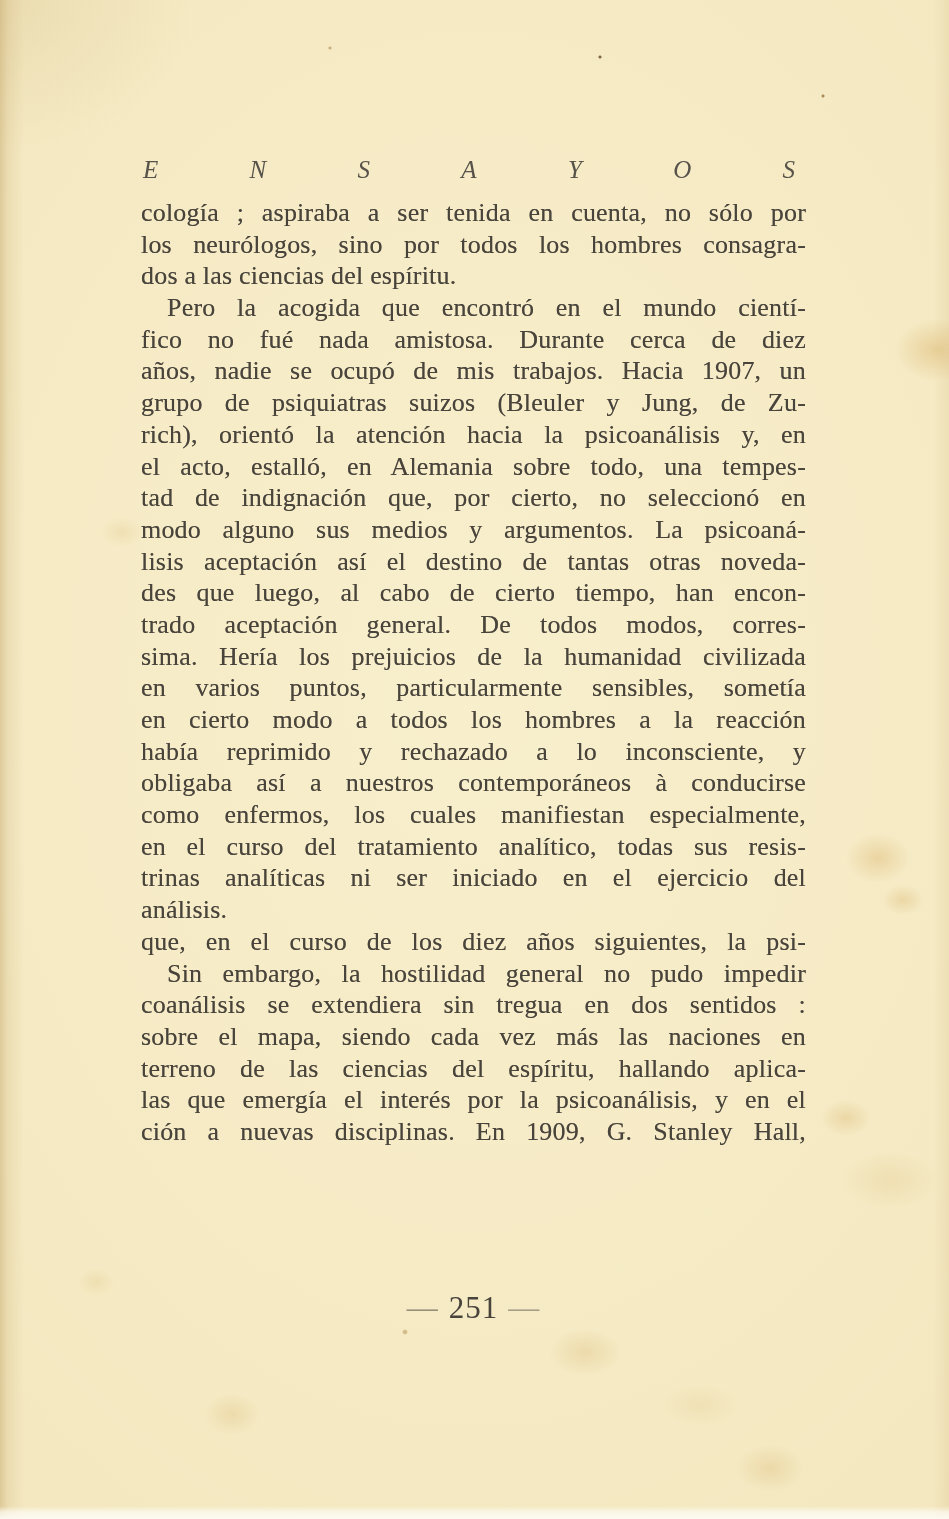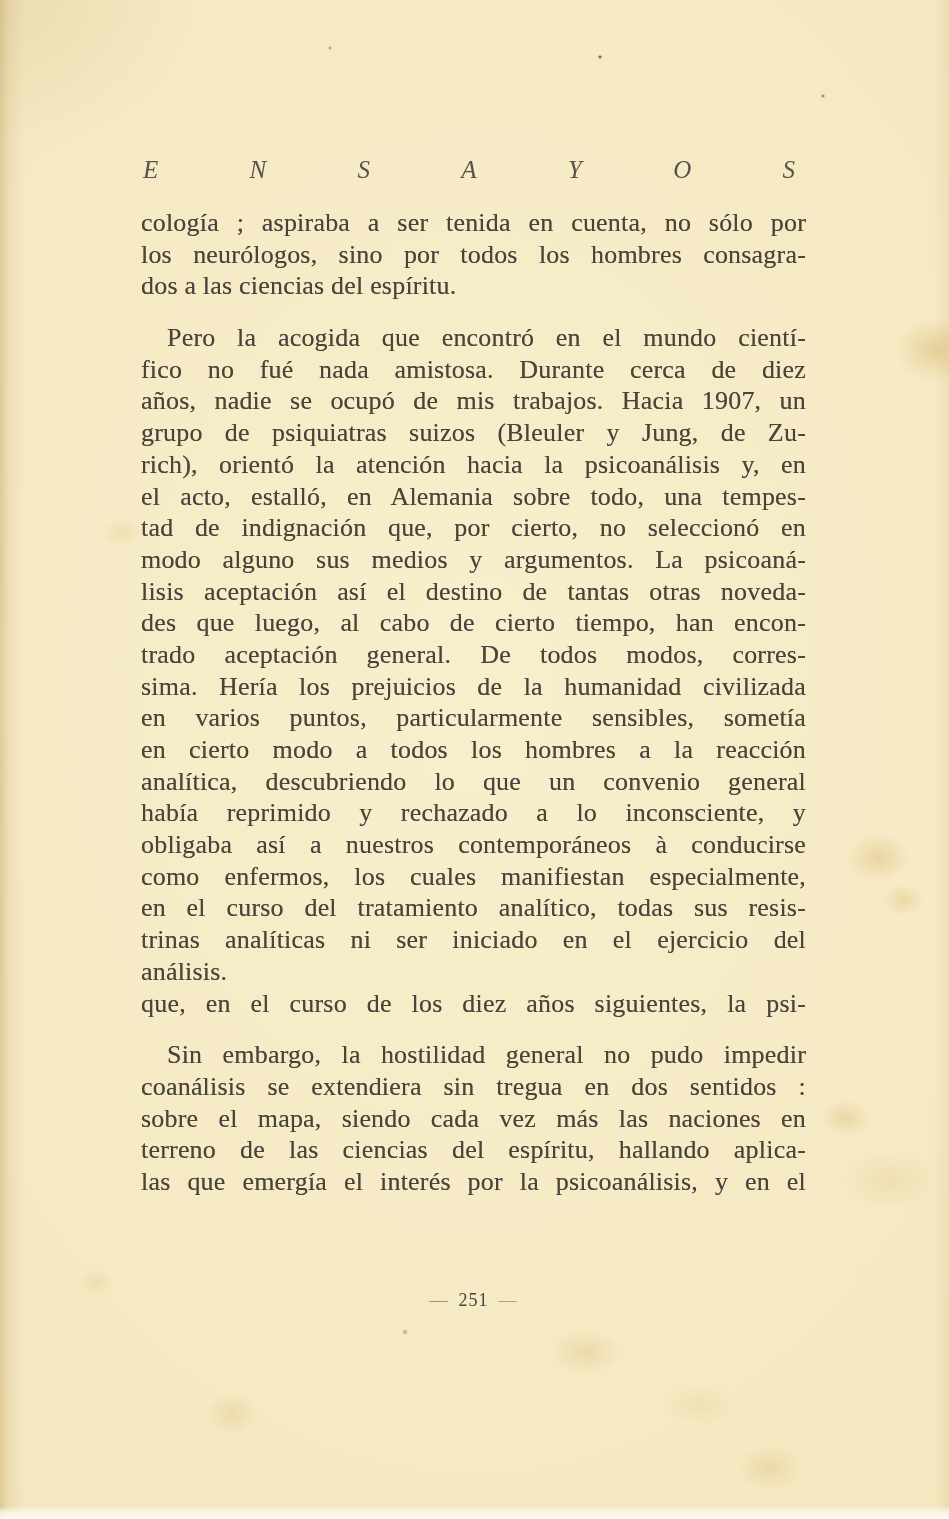--- a/index.html
+++ b/index.html
@@ -52,44 +52,44 @@
     justify-content: space-between;
     font-style: italic;
     font-size: 25px;
     color: var(--header-ink, #57524a);
     letter-spacing: 0;
   }
   .running-header span { display: block; }
   .text-block {
     position: absolute;
     left: 141px;
-    top: 207px;
+    top: 197px;
     width: 665px;
     color: var(--ink, #48433b);
     font-size: 26px;
     line-height: 31.7px;
     letter-spacing: 0.2px;
     text-shadow: 0 0 0.6px rgba(72,67,59,.55);
   }
   .line {
     height: 31.7px;
     overflow: hidden;
     text-align: justify;
     text-align-last: justify;
     white-space: normal;
   }
-  .line.indent { padding-left: 26px; margin-top: 20px; }
+  .line.indent { padding-left: 26px; }
   .line.flush-last { text-align-last: left; }
   .page-number {
     position: absolute;
     left: 141px;
     top: 1290px;
     width: 665px;
     text-align: center;
-    font-size: 18px;
+    font-size: 31px;
     color: var(--ink, #48433b);
     letter-spacing: 1px;
   }
   .page-number .dash { opacity: .55; padding: 0 10px; }
   .page-number .dash.right { opacity: .45; }
 </style>
 </head>
 <body>
 
 <div class="page" style="--paper: #f4e8c0; --ink: #48433b; --header-ink: #57524a;">
@@ -113,30 +113,30 @@
       <div class="line">rich), orientó la atención hacia la psicoanálisis y, en</div>
       <div class="line">el acto, estalló, en Alemania sobre todo, una tempes-</div>
       <div class="line">tad de indignación que, por cierto, no seleccionó en</div>
       <div class="line">modo alguno sus medios y argumentos. La psicoaná-</div>
       <div class="line">lisis aceptación así el destino de tantas otras noveda-</div>
       <div class="line">des que luego, al cabo de cierto tiempo, han encon-</div>
       <div class="line">trado aceptación general. De todos modos, corres-</div>
       <div class="line">sima. Hería los prejuicios de la humanidad civilizada</div>
       <div class="line">en varios puntos, particularmente sensibles, sometía</div>
       <div class="line">en cierto modo a todos los hombres a la reacción</div>
-      <div class="line">analítica, descubriendo lo que un convenio general</div>
       <div class="line">había reprimido y rechazado a lo inconsciente, y</div>
       <div class="line">obligaba así a nuestros contemporáneos à conducirse</div>
       <div class="line">como enfermos, los cuales manifiestan especialmente,</div>
       <div class="line">en el curso del tratamiento analítico, todas sus resis-</div>
       <div class="line">trinas analíticas ni ser iniciado en el ejercicio del</div>
       <div class="line flush-last">análisis.</div>
       <div class="line">que, en el curso de los diez años siguientes, la psi-</div>
       <div class="line indent">Sin embargo, la hostilidad general no pudo impedir</div>
       <div class="line">coanálisis se extendiera sin tregua en dos sentidos :</div>
       <div class="line">sobre el mapa, siendo cada vez más las naciones en</div>
       <div class="line">terreno de las ciencias del espíritu, hallando aplica-</div>
       <div class="line">las que emergía el interés por la psicoanálisis, y en el</div>
+      <div class="line">ción a nuevas disciplinas. En 1909, G. Stanley Hall,</div>
     </main>
   <footer class="page-number">
     <span class="dash left">—</span><span>251</span><span class="dash right">—</span>
   </footer>
 </div>
 
 </body></html>

